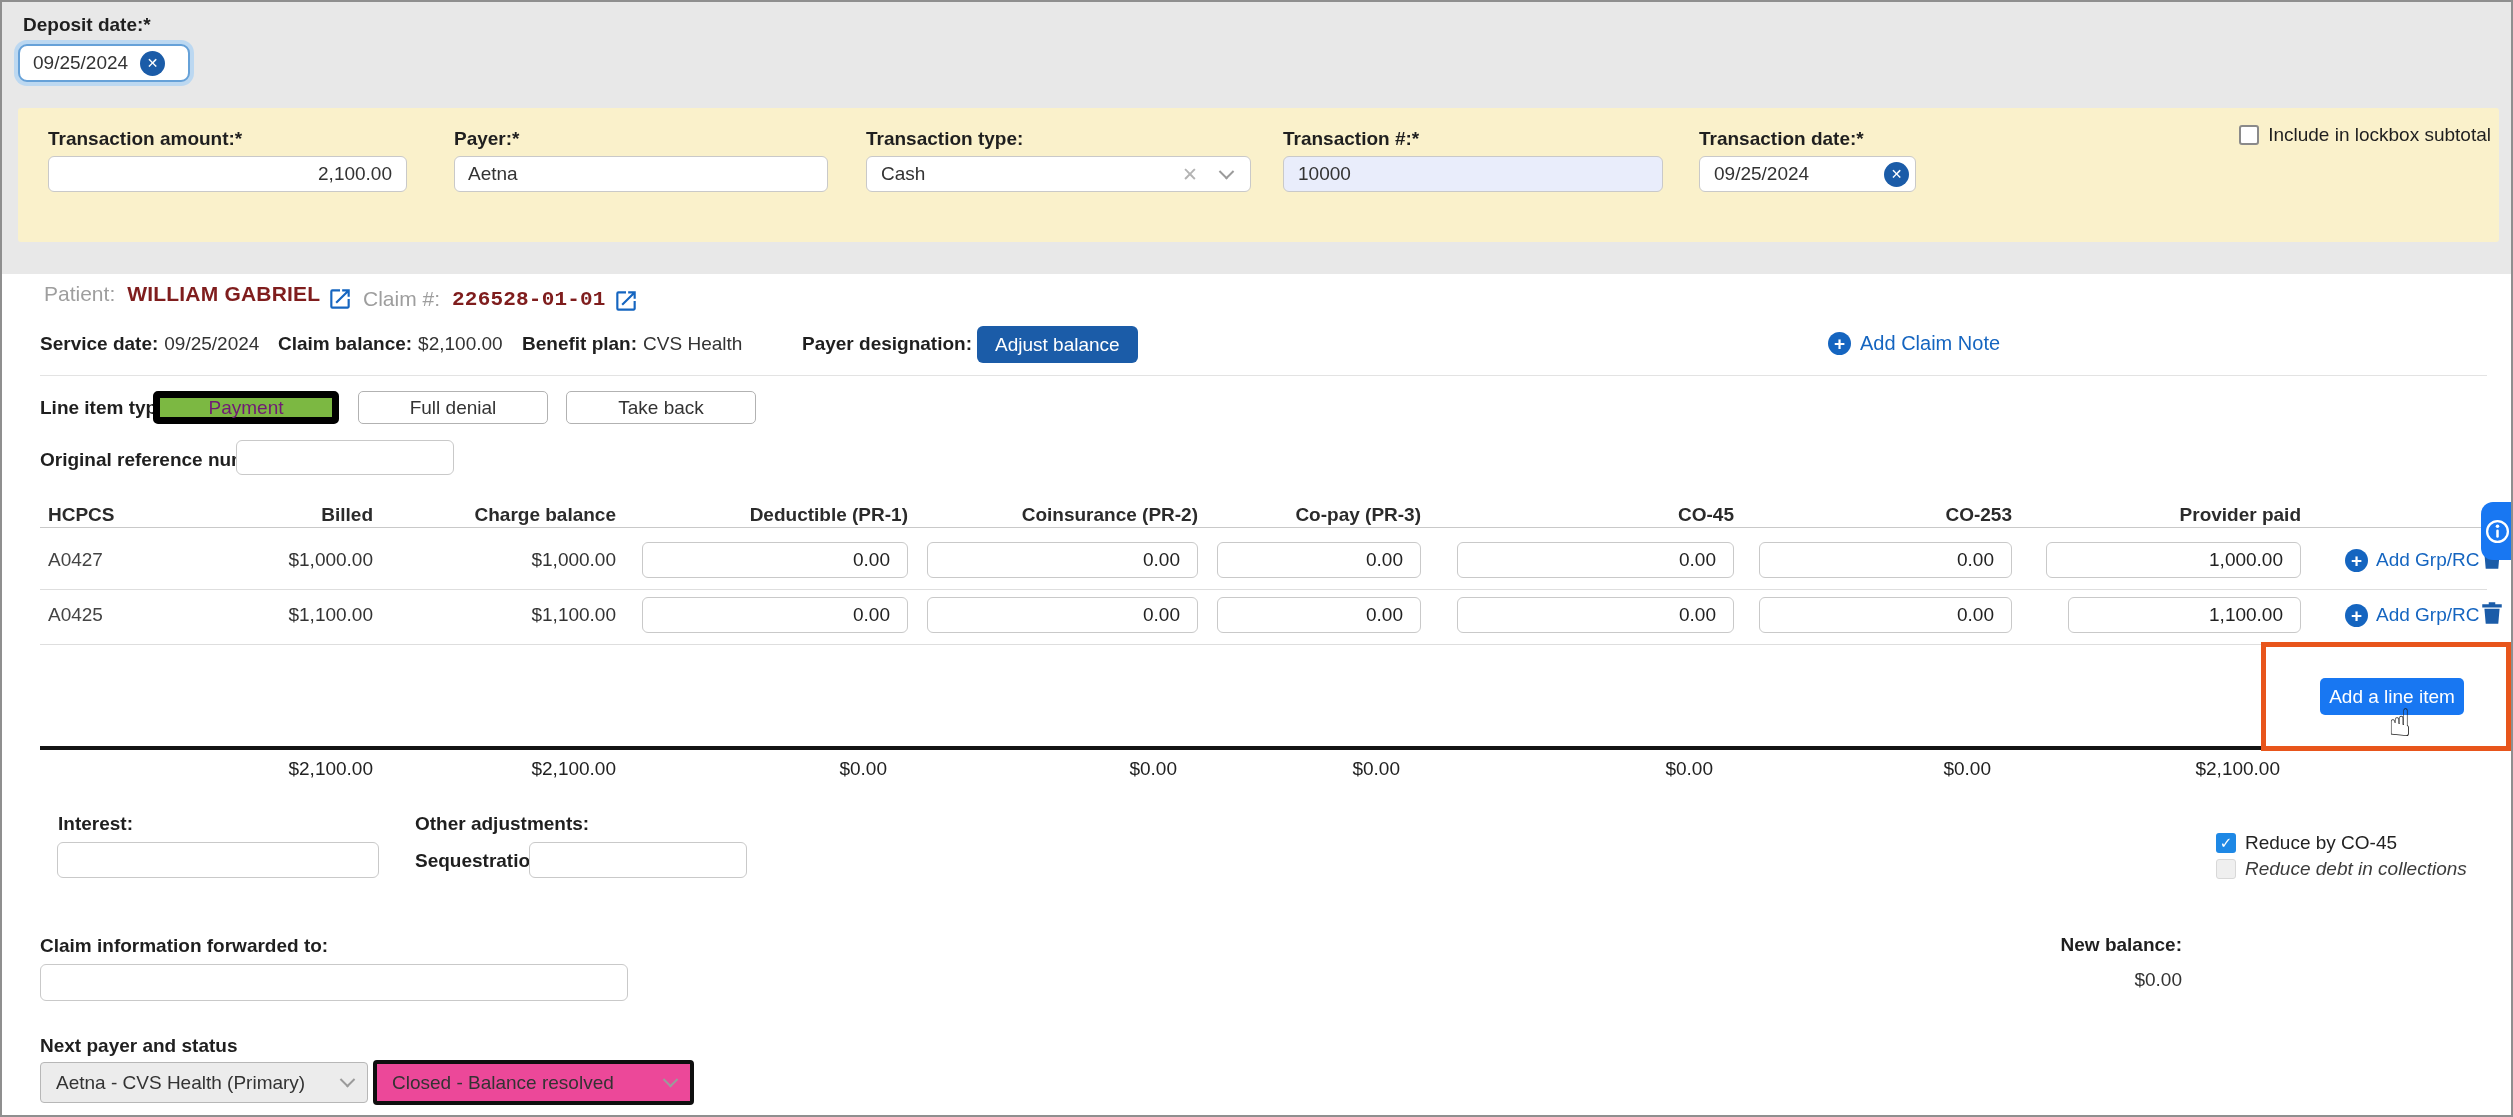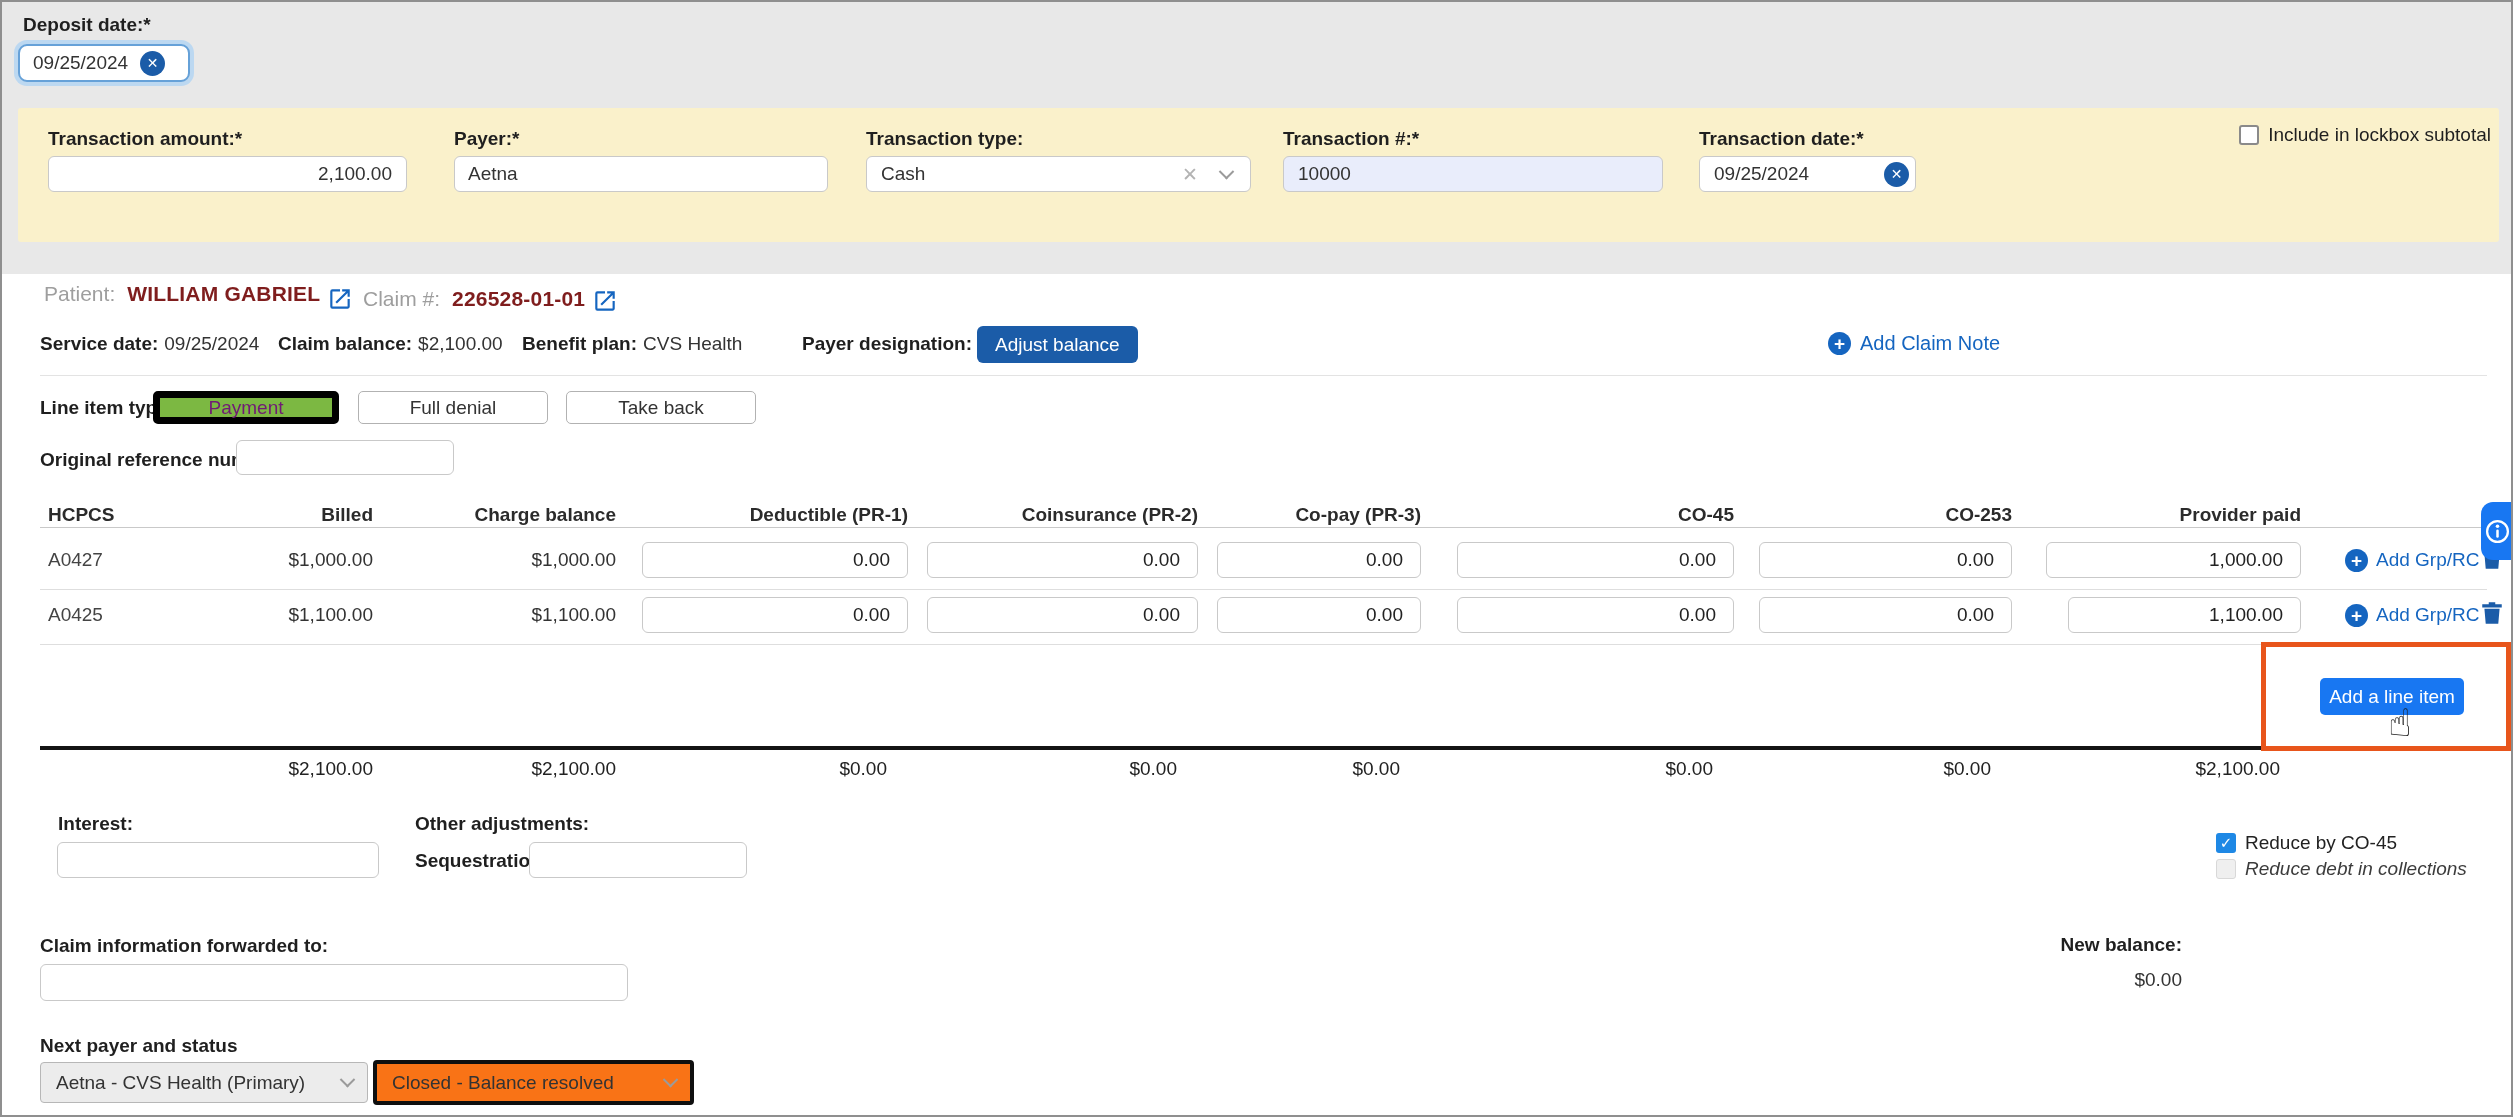--- a/index.html
+++ b/index.html
@@ -64,21 +64,21 @@
   .tot{font-size:19px;color:#222;text-align:right;white-space:nowrap;}
   .tot.padded{padding-right:21px;}
   .blackline{position:absolute;left:38px;width:2467px;height:4px;background:#141414;top:472px;}
 
   .hl-box{position:absolute;left:2259px;top:368px;width:250px;height:109px;border:5px solid var(--highlight-orange);z-index:5;}
   .btn-bright{position:absolute;left:2318px;top:404px;width:144px;height:37px;background:var(--bright-blue);color:#fff;font-size:19px;border:none;border-radius:5px;cursor:pointer;z-index:6;}
   .cursor-hand{position:absolute;left:2386px;top:427px;font-size:38px;color:#1a1a1a;z-index:7;font-family:"DejaVu Sans",sans-serif;}
 
   .abs{position:absolute;}
   .sel-box{position:absolute;height:41px;background:#ececec;border:1px solid #b7b7b7;border-radius:4px;display:flex;align-items:center;justify-content:space-between;padding:0 14px 0 15px;font-size:19px;color:#333;cursor:pointer;white-space:nowrap;}
-  .sel-box.focused{border:4px solid #0f0f0f;height:45px;background:#f97316;gap:28px;}
+  .sel-box.focused{border:4px solid #0f0f0f;height:45px;background:#ec4899;gap:28px;}
   .nb-block{position:absolute;left:1980px;top:660px;width:200px;text-align:right;}
   .nb-block .val{display:block;margin-top:13px;}
 
   .info-tab{position:absolute;right:0;top:500px;width:30px;height:58px;background:var(--bright-blue);border-radius:12px 0 0 12px;z-index:9;display:flex;align-items:center;}
   .trash{cursor:pointer;}
 </style>
 </head>
 <body>
 
 <div class="screen">
@@ -129,21 +129,21 @@
       <span class="gray-lbl">Patient:</span>
       <span class="big-name" style="margin-left:12px;">WILLIAM GABRIEL</span>
       <span class="ext-ic">
         <svg width="26" height="26" viewBox="0 0 24 24" fill="#1565C0">
             <path d="M19 19H5V5h7V3H5a2 2 0 0 0-2 2v14a2 2 0 0 0 2 2h14c1.1 0 2-.9 2-2v-7h-2v7zM14 3v2h3.59l-9.83 9.83 1.41 1.41L19 6.41V10h2V3h-7z"></path>
           </svg>
       </span>
     </div>
     <div class="prow" style="left:361px;display:flex;align-items:center;">
       <span class="gray-lbl">Claim #:</span>
-      <span class="big-name" style="margin-left:12px;">226528-01-01</span>
+      <span class="big-name" style="margin-left:12px;font-family:Liberation Mono, monospace;">226528-01-01</span>
       <span class="ext-ic">
         <svg width="26" height="26" viewBox="0 0 24 24" fill="#1565C0">
             <path d="M19 19H5V5h7V3H5a2 2 0 0 0-2 2v14a2 2 0 0 0 2 2h14c1.1 0 2-.9 2-2v-7h-2v7zM14 3v2h3.59l-9.83 9.83 1.41 1.41L19 6.41V10h2V3h-7z"></path>
           </svg>
       </span>
     </div>
 
     <div class="abs" style="left:0;top:52px;height:40px;width:100%;">
       <span class="srow-item" style="left:38px;">
         <span class="lbl">Service date:</span><span class="val">09/25/2024</span>

